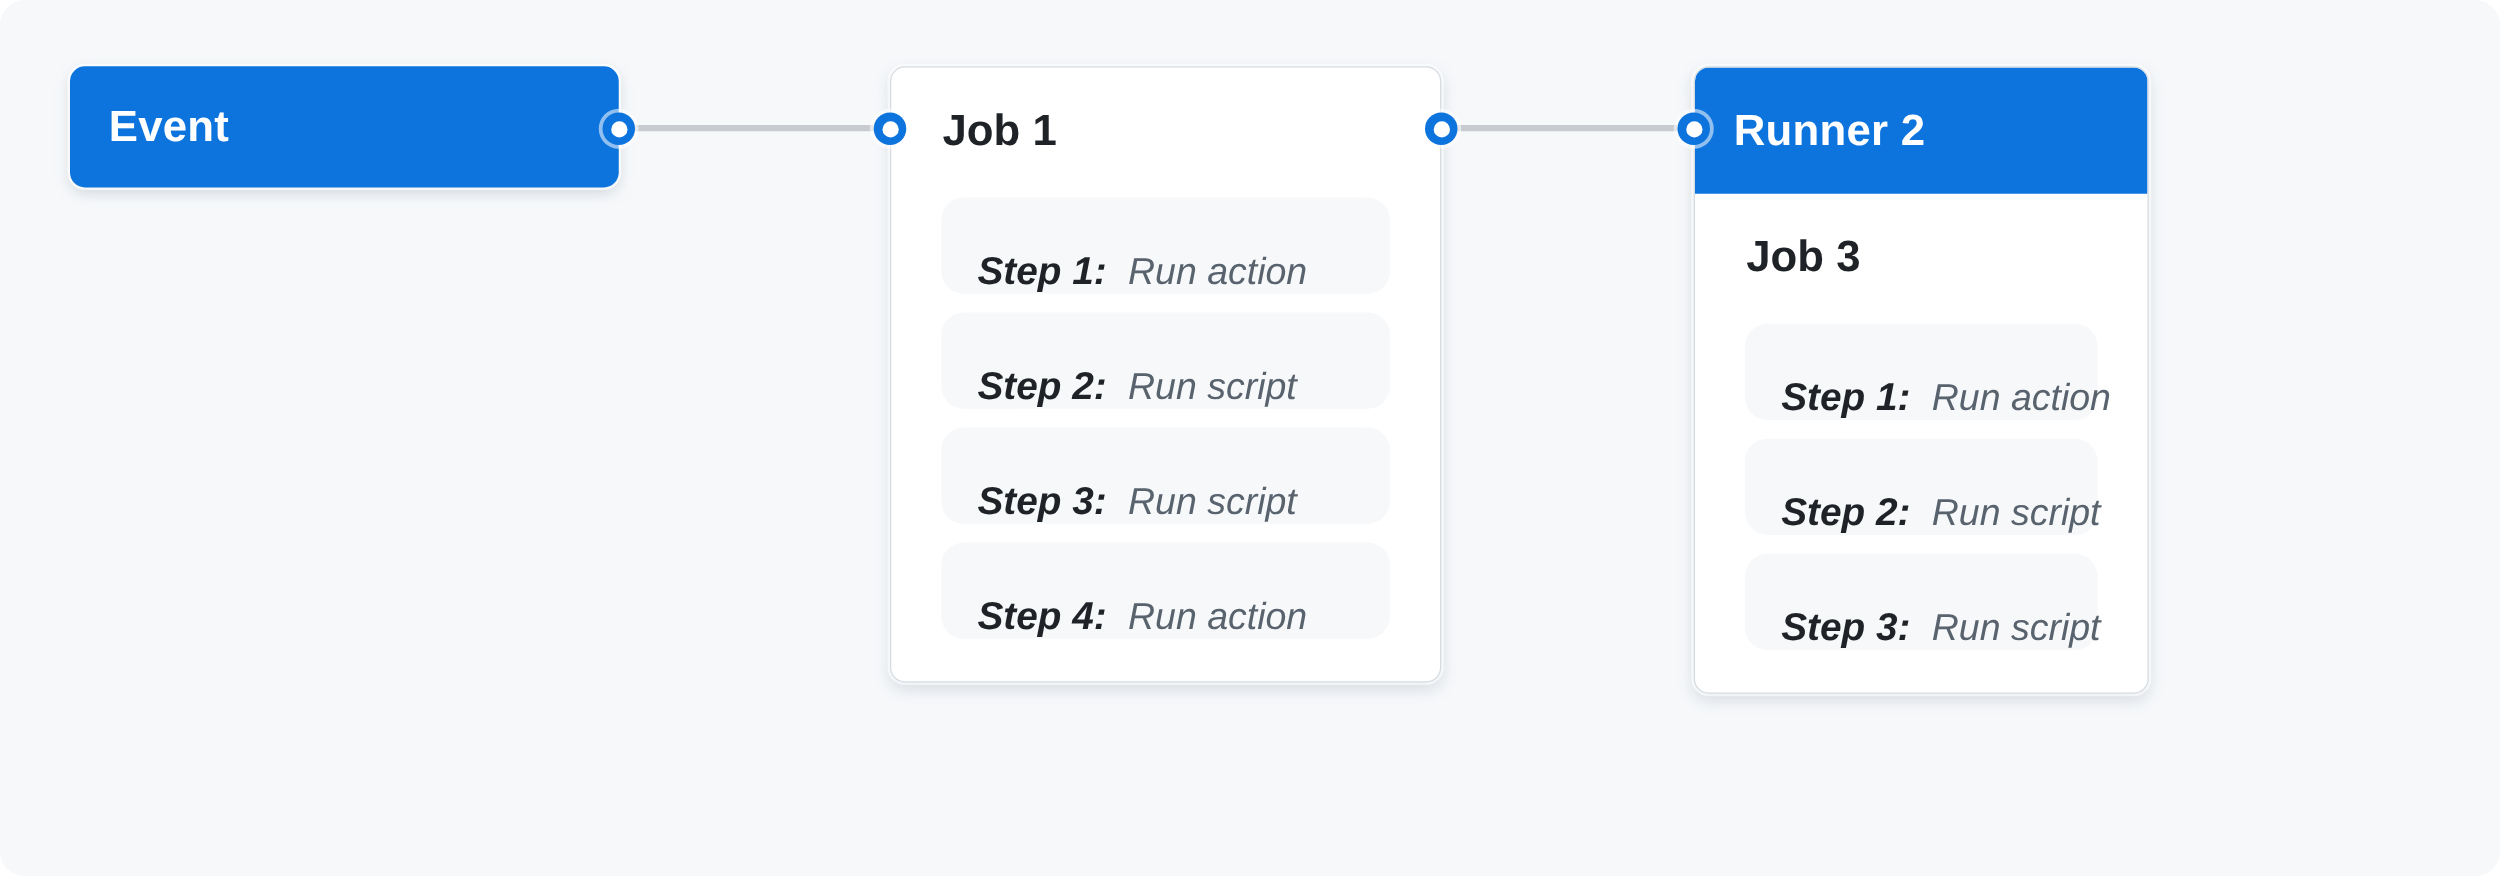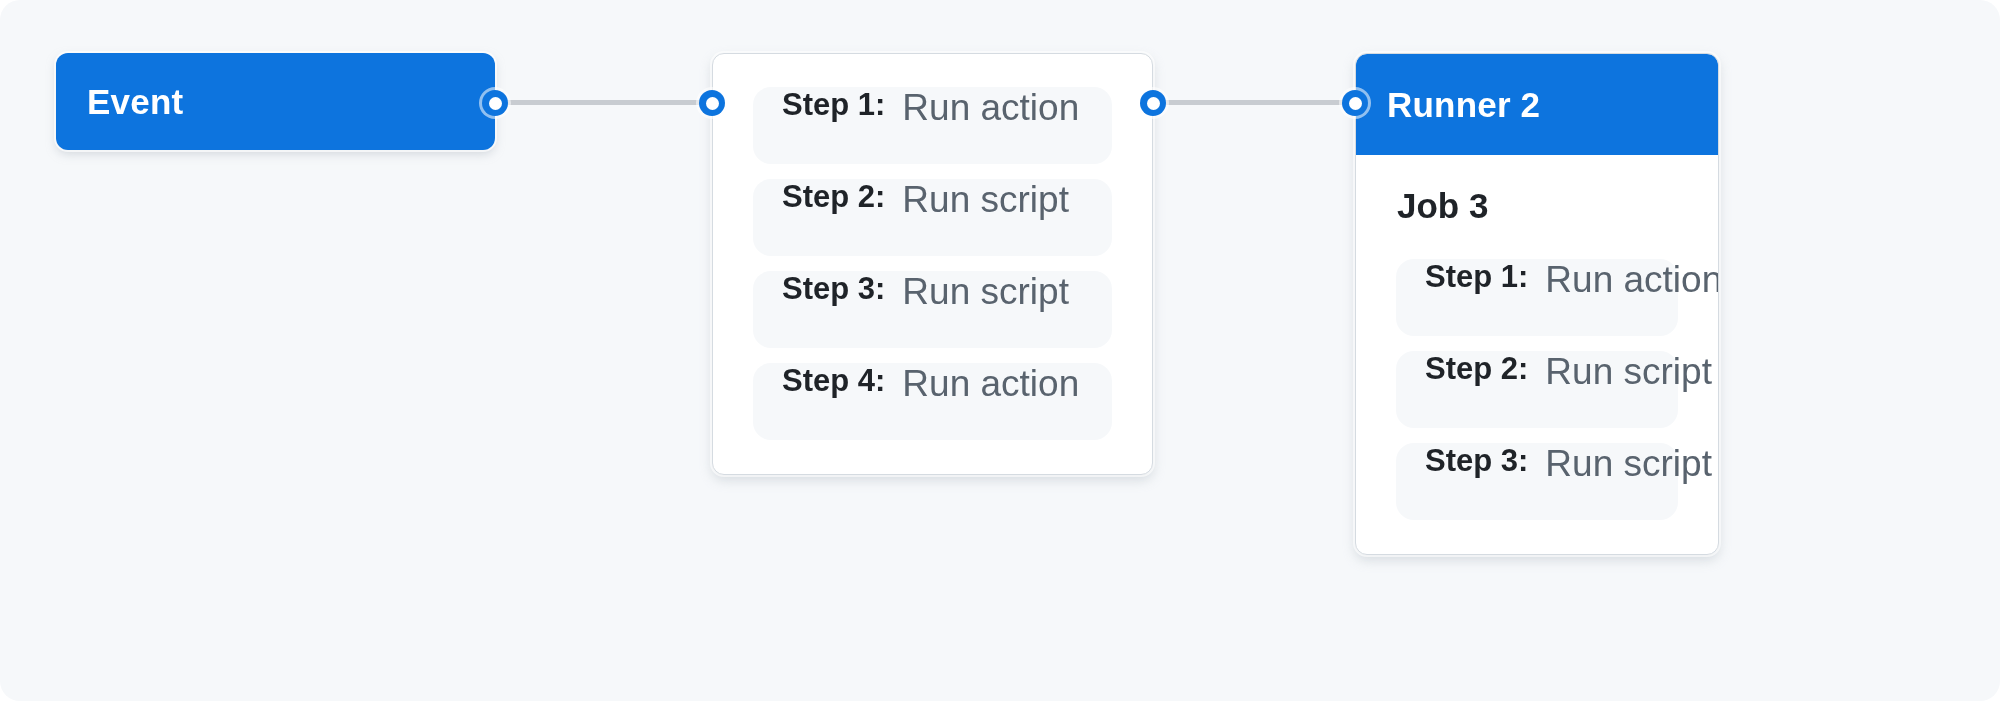--- a/index.html
+++ b/index.html
@@ -48,26 +48,26 @@
     display:flex;align-items:center;padding-left:31px;
     border-radius:11px 11px 0 0;
   }
   .runner-body{padding:33px 40px 34px 40px;}
   .job-title{
     font-size:35px;line-height:36px;font-weight:700;color:var(--title-color);
     margin:0 0 35px 1px;
   }
   .step{
     height:77px;border-radius:18px;background:var(--step-bg);
-    display:flex;align-items:flex-start;padding:0 20px 0 29px;
-    margin-bottom:15px;white-space:nowrap;
+    display:flex;align-items:flex-end;padding:0 20px 0 29px;
+    margin-bottom:15px;white-space:nowrap;font-style:italic;
   }
   .step:last-child{margin-bottom:0;}
   .step-label{font-size:31px;font-weight:600;color:var(--step-label-color);margin-right:17px;}
-  .step-value{font-size:37px;font-weight:400;color:var(--step-value-color);}
+  .step-value{font-size:30px;font-weight:400;color:var(--step-value-color);}
   
   .connector-line{
     position:absolute;top:100px;height:5px;background:var(--connector-line);
     z-index:1;border-radius:3px;
   }
   .line-1{left:495px;width:217px;}
   .line-2{left:1153px;width:202px;}
   .connector-port{
     position:absolute;top:90px;width:26px;height:26px;border-radius:50%;
     background:var(--accent-blue);
@@ -95,20 +95,21 @@
   <div class="connector-port port-2"></div>
   <div class="connector-port port-3"></div>
   <div class="connector-port port-4"></div>
 
   <div class="event-node">
     <span class="node-header-text">Event</span>
   </div>
 
   <div class="runner-card runner-1">
     <div class="runner-body">
+      <div class="job-title">Job 1</div>
 
       <div class="step">
         <span class="step-label">Step 1:</span>
         <span class="step-value">Run action</span>
       </div>
       <div class="step">
         <span class="step-label">Step 2:</span>
         <span class="step-value">Run script</span>
       </div>
       <div class="step">

